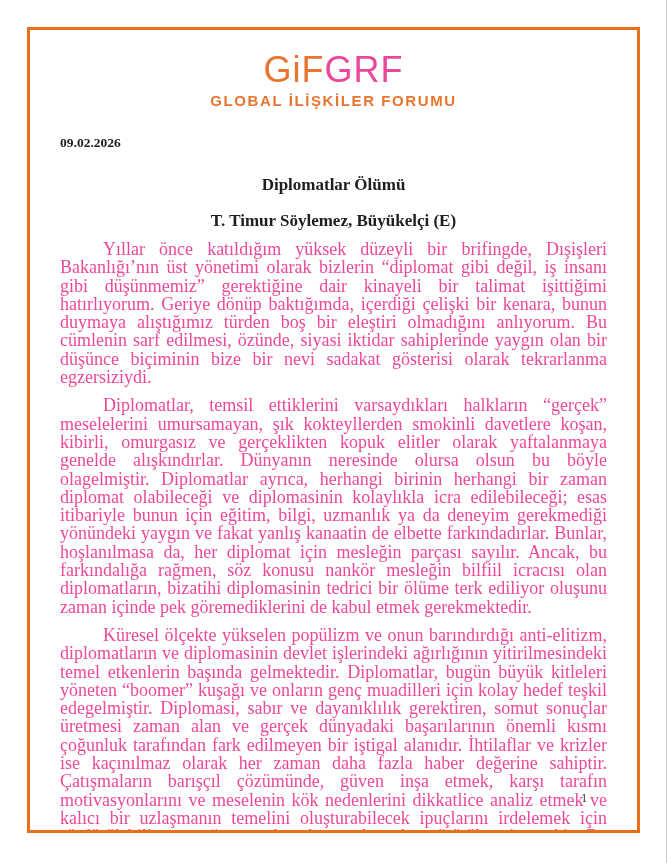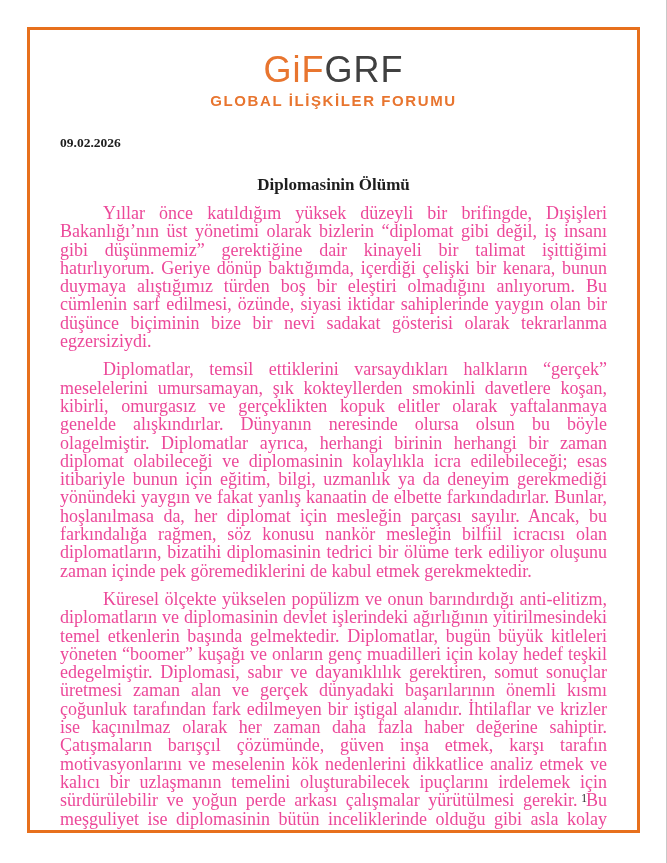--- a/index.html
+++ b/index.html
@@ -34,21 +34,21 @@
     margin-top: 2px;
   }
   .logo-word {
     font-family: "Liberation Sans", sans-serif;
     font-weight: 400;
     font-size: 36px;
     line-height: 1;
     letter-spacing: 1px;
   }
   .logo-gif { color: #e8752f; text-align: right; }
-  .logo-grf { color: #404040; }
+  .logo-grf { color: #ec4899; }
   .logo-tagline {
     font-family: "Liberation Sans", sans-serif;
     font-size: 15px;
     font-weight: 700;
     letter-spacing: 1.6px;
     color: #e8752f;
     margin-top: 4px;
   }
   .date {
     text-align: left;
@@ -96,21 +96,22 @@
 
     <header class="logo">
       <div class="logo-word">
         <span class="logo-gif">GiF</span><span class="logo-grf">GRF</span>
       </div>
       <div class="logo-tagline">GLOBAL İLİŞKİLER FORUMU</div>
     </header>
 
     <div class="date">09.02.2026</div>
 
-    <h1 class="title">Diplomasinin Ölümü</h1>
+    <h1 class="title">Diplomatlar Ölümü</h1>
+    <h2 class="author">T. Timur Söylemez, Büyükelçi (E)</h2>
 
     <div class="body-text">
       <p>Yıllar önce katıldığım yüksek düzeyli bir brifingde, Dışişleri Bakanlığı’nın üst yönetimi olarak bizlerin “diplomat gibi değil, iş insanı gibi düşünmemiz” gerektiğine dair kinayeli bir talimat işittiğimi hatırlıyorum. Geriye dönüp baktığımda, içerdiği çelişki bir kenara, bunun duymaya alıştığımız türden boş bir eleştiri olmadığını anlıyorum. Bu cümlenin sarf edilmesi, özünde, siyasi iktidar sahiplerinde yaygın olan bir düşünce biçiminin bize bir nevi sadakat gösterisi olarak tekrarlanma egzersiziydi.</p>
       <p>Diplomatlar, temsil ettiklerini varsaydıkları halkların “gerçek” meselelerini umursamayan, şık kokteyllerden smokinli davetlere koşan, kibirli, omurgasız ve gerçeklikten kopuk elitler olarak yaftalanmaya genelde alışkındırlar. Dünyanın neresinde olursa olsun bu böyle olagelmiştir. Diplomatlar ayrıca, herhangi birinin herhangi bir zaman diplomat olabileceği ve diplomasinin kolaylıkla icra edilebileceği; esas itibariyle bunun için eğitim, bilgi, uzmanlık ya da deneyim gerekmediği yönündeki yaygın ve fakat yanlış kanaatin de elbette farkındadırlar. Bunlar, hoşlanılmasa da, her diplomat için mesleğin parçası sayılır. Ancak, bu farkındalığa rağmen, söz konusu nankör mesleğin bilfiil icracısı olan diplomatların, bizatihi diplomasinin tedrici bir ölüme terk ediliyor oluşunu zaman içinde pek göremediklerini de kabul etmek gerekmektedir.</p>
       <p>Küresel ölçekte yükselen popülizm ve onun barındırdığı anti-elitizm, diplomatların ve diplomasinin devlet işlerindeki ağırlığının yitirilmesindeki temel etkenlerin başında gelmektedir. Diplomatlar, bugün büyük kitleleri yöneten “boomer” kuşağı ve onların genç muadilleri için kolay hedef teşkil edegelmiştir. Diplomasi, sabır ve dayanıklılık gerektiren, somut sonuçlar üretmesi zaman alan ve gerçek dünyadaki başarılarının önemli kısmı çoğunluk tarafından fark edilmeyen bir iştigal alanıdır. İhtilaflar ve krizler ise kaçınılmaz olarak her zaman daha fazla haber değerine sahiptir. Çatışmaların barışçıl çözümünde, güven inşa etmek, karşı tarafın motivasyonlarını ve meselenin kök nedenlerini dikkatlice analiz etmek ve kalıcı bir uzlaşmanın temelini oluşturabilecek ipuçlarını irdelemek için sürdürülebilir ve yoğun perde arkası çalışmalar yürütülmesi gerekir. Bu meşguliyet ise diplomasinin bütün inceliklerinde olduğu gibi asla kolay değildir. Diplomasi, bu nedenle, basının dikkatini tekelinde tutmak için sık sık yeni çıkışlar yapma ihtiyacı duyan medyatik siyasetçiler için cazip olmamakta; uzun vadede barış ve istikrarı sağlamanın en ekonomik yönteminin diplomasi olduğu gerçeği, bir</p>
     </div>
 
     <div class="page-number">1</div>
   </div>
 </div>

